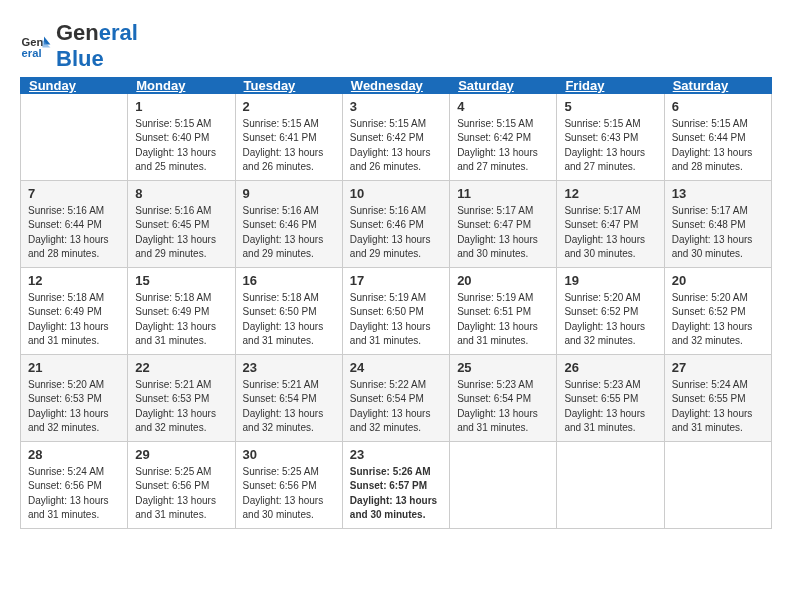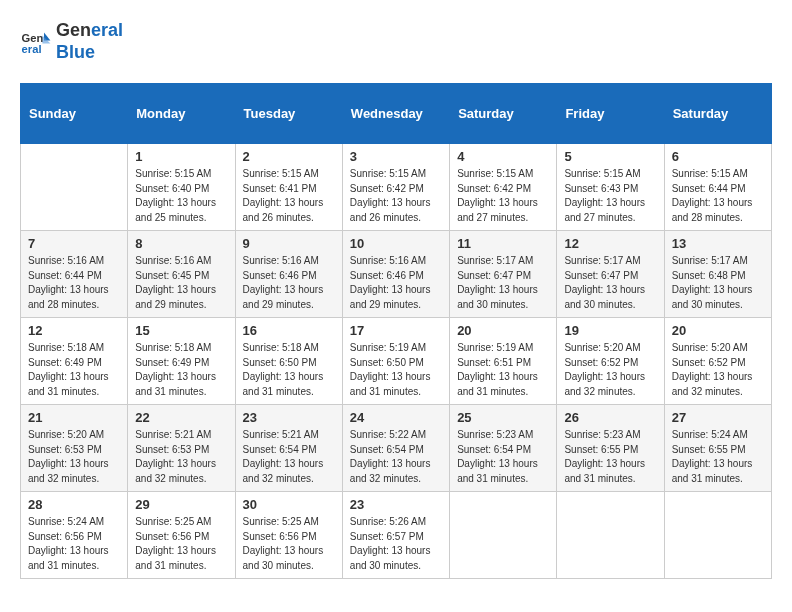--- a/index.html
+++ b/index.html
@@ -7,28 +7,28 @@
       font-family: Arial, sans-serif;
       background: #fff;
       width: 792px;
       min-height: 612px;
       padding: 20px;
     }
     .header {
       display: flex;
       justify-content: space-between;
       align-items: flex-start;
-      margin-bottom: 20px;
+      margin-bottom: 4px;
     }
     .logo {
       display: flex;
       align-items: center;
     }
     .logo-text {
-      font-size: 18px;
+      font-size: 22px;
       font-weight: bold;
       color: #333;
       line-height: 1.2;
     }
     .logo-text span {
       color: #1a6bba;
     }
     .logo-icon {
       width: 32px;
       height: 32px;
@@ -47,25 +47,26 @@
       color: #555;
     }
     table {
       width: 100%;
       border-collapse: collapse;
       border: 1px solid #ccc;
     }
     th {
       background-color: #1a6bba;
       color: #fff;
-      padding: 22px 8px;
+      padding: 0 8px;
       font-size: 13px;
       font-weight: bold;
       text-align: left;
       border: 1px solid #1a6bba;
+      text-decoration: underline;
     }
     td {
       vertical-align: top;
       padding: 5px 7px;
       border: 1px solid #ccc;
       font-size: 11px;
       color: #333;
       width: calc(100% / 7);
       min-height: 75px;
       height: 80px;
@@ -314,21 +315,21 @@
 Daylight: 13 hours and 31 minutes.</div>
         </td>
         <td>
           <div class="day-number">30</div>
           <div class="cell-text" style="white-space: pre-line;">Sunrise: 5:25 AM
 Sunset: 6:56 PM
 Daylight: 13 hours and 30 minutes.</div>
         </td>
         <td>
           <div class="day-number">23</div>
-          <div class="cell-text" style="white-space: pre-line;">Sunrise: 5:26 AM
+          <div class="cell-text" style="white-space: pre-line; font-weight: bold;">Sunrise: 5:26 AM
 Sunset: 6:57 PM
 Daylight: 13 hours and 30 minutes.</div>
         </td>
         <td class="empty"></td>
         <td class="empty"></td>
         <td class="empty"></td>
       </tr>
     </tbody>
 </table>
 

